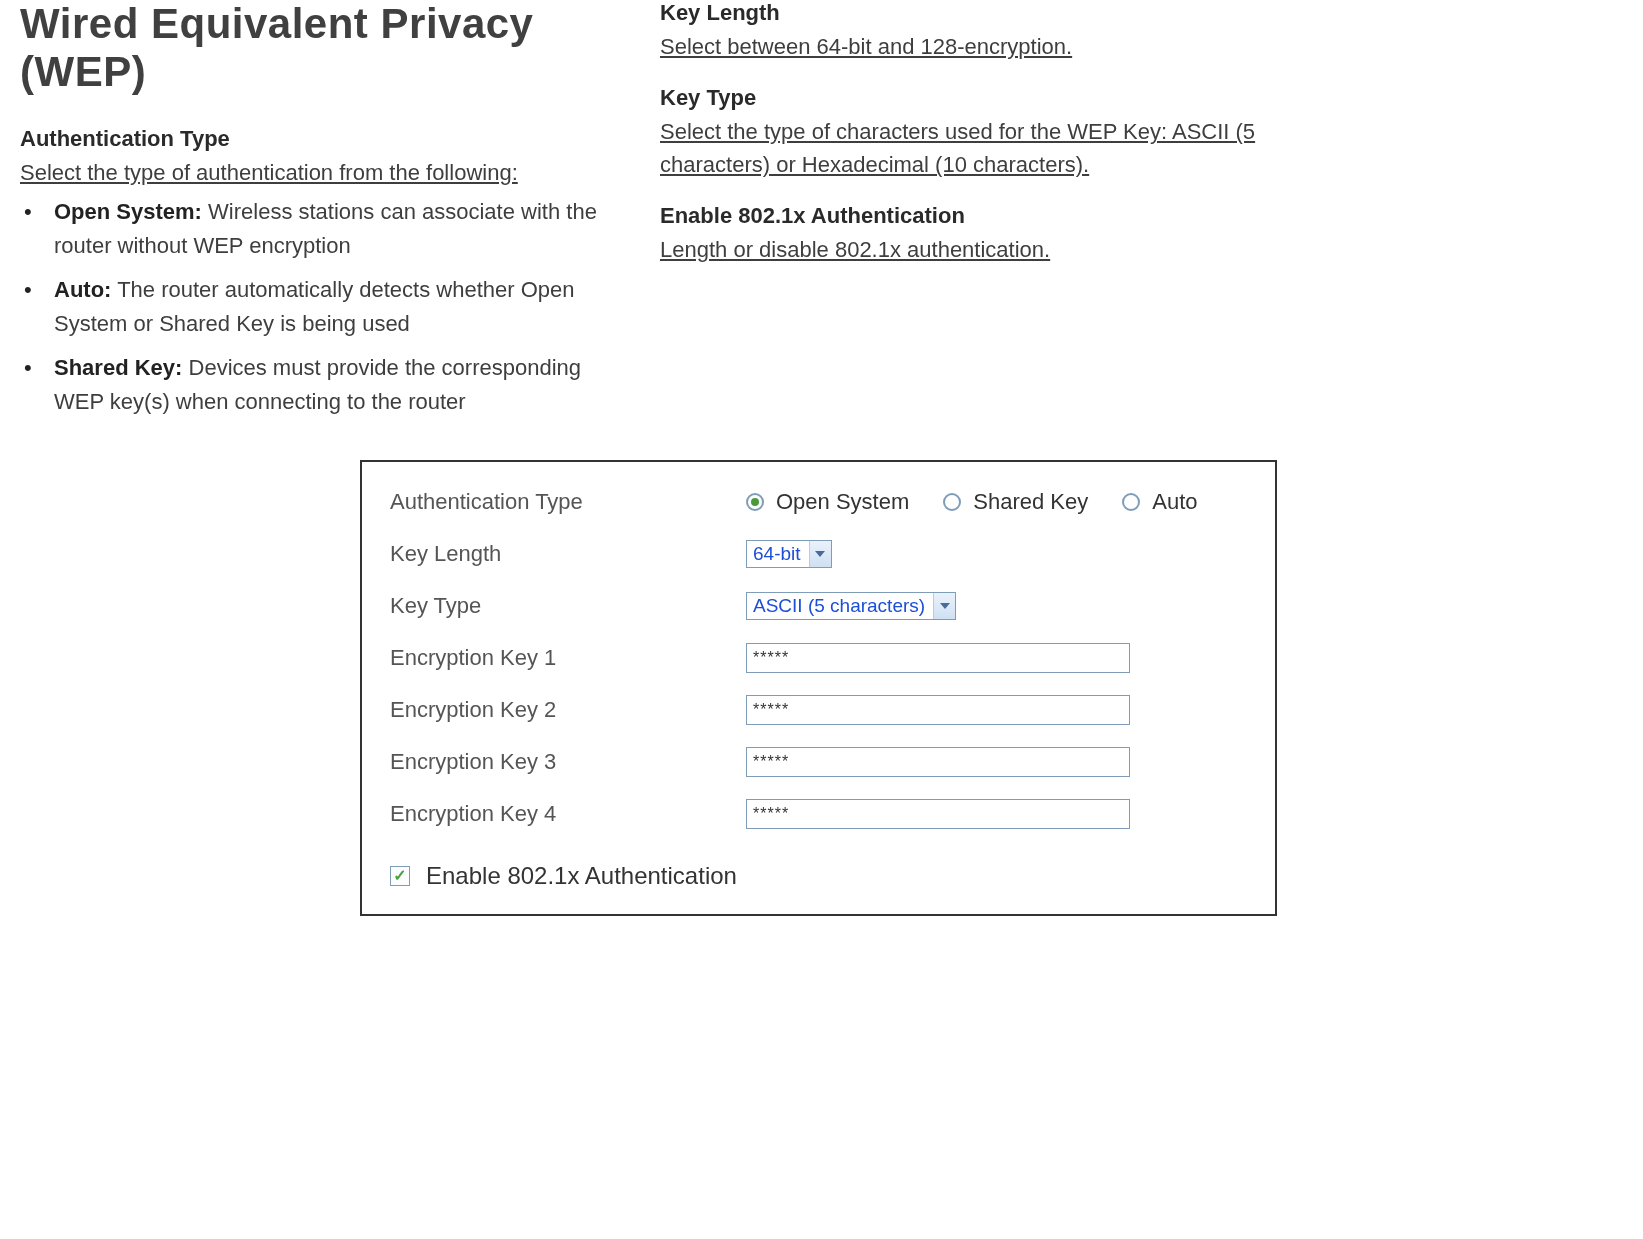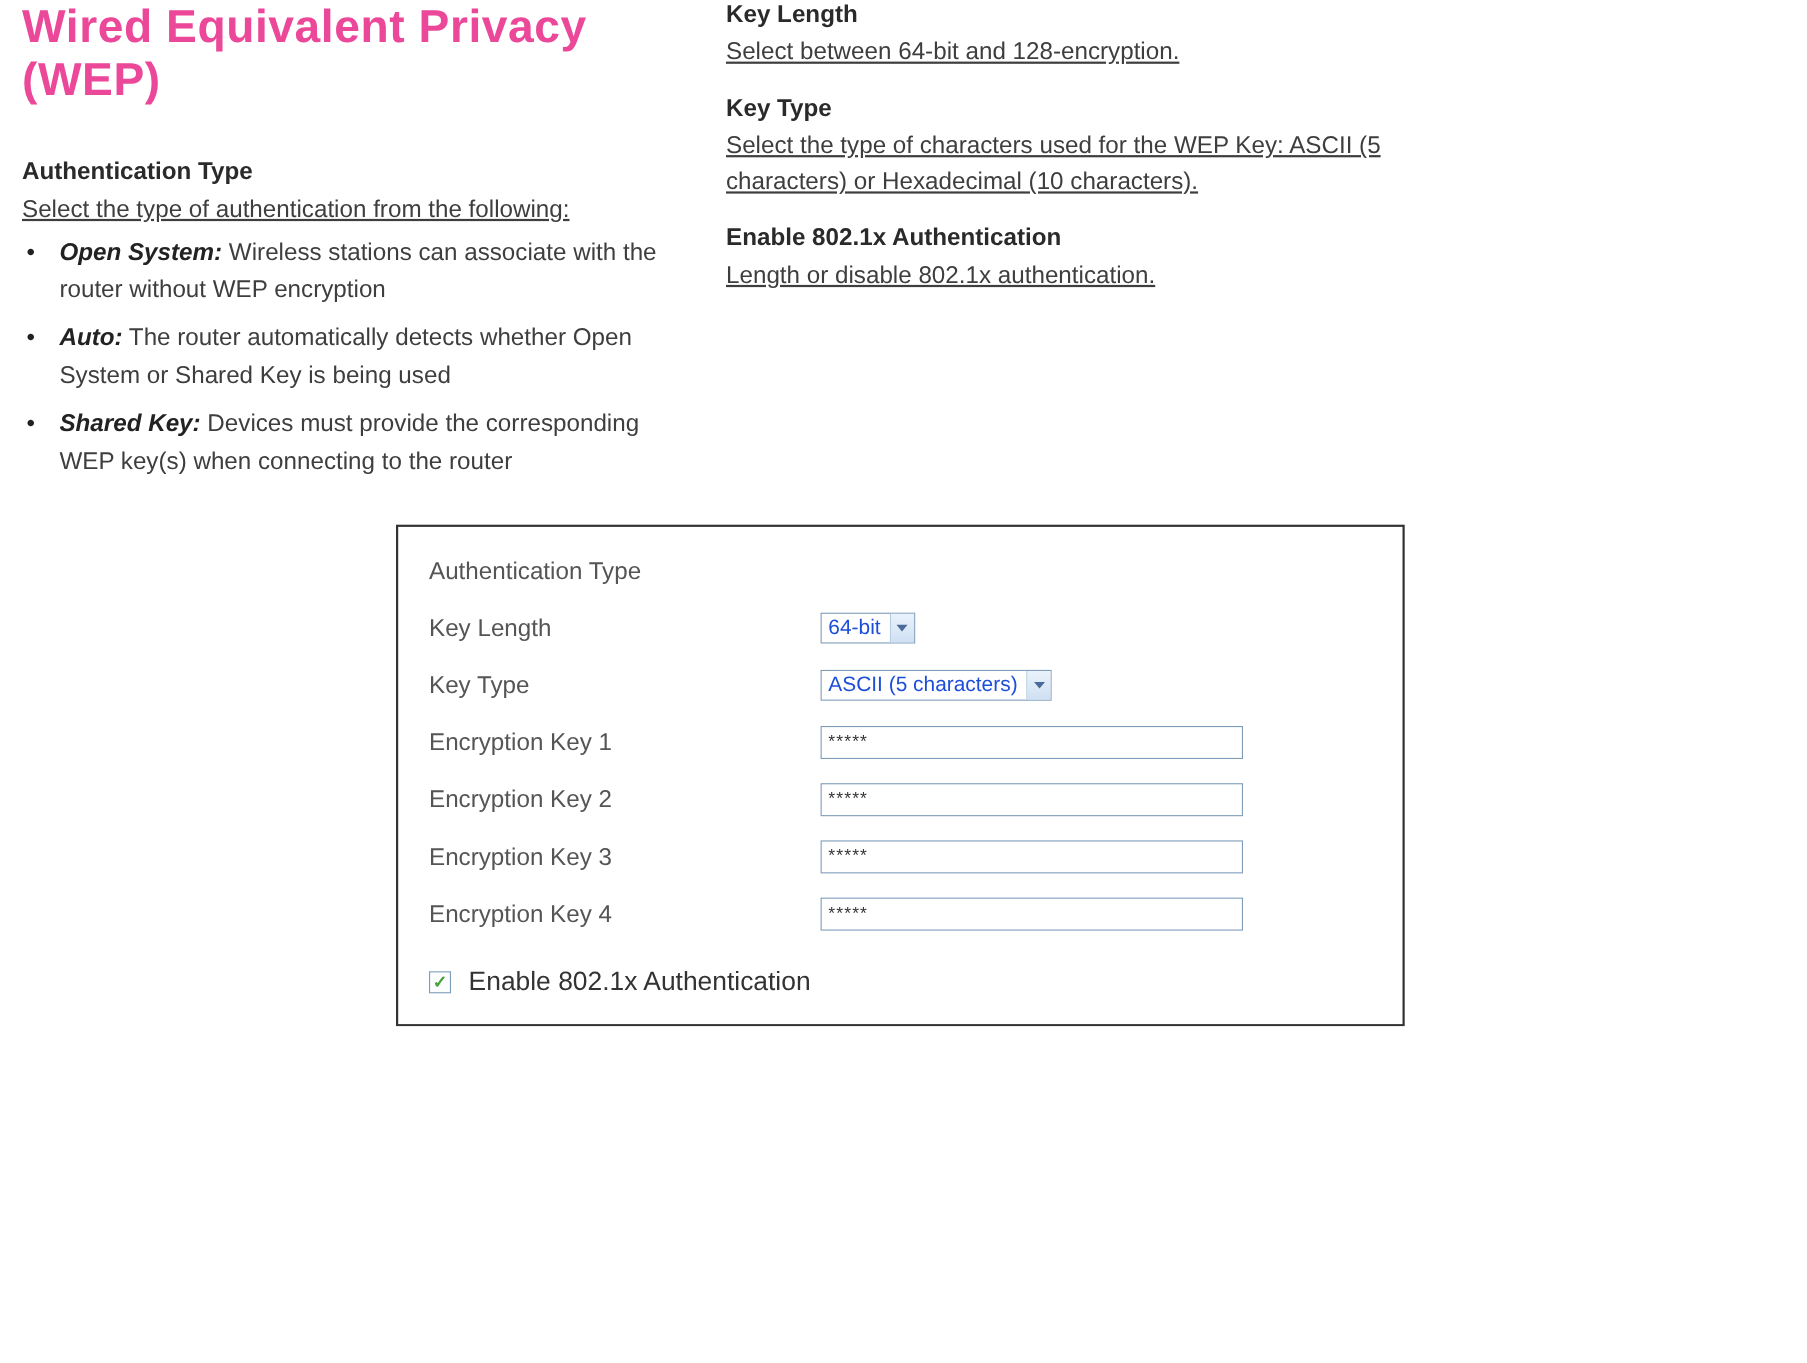--- a/index.html
+++ b/index.html
@@ -8,23 +8,23 @@
       color:#3e3e3e;
       width:1643px;
       padding:0 20px;
     }
     .content-top { display:flex; gap:40px; }
     .col { width:600px; }
     .col-right { width:620px; padding-top:0; }
     h1 {
       font-size:42px;
       font-weight:700;
-      color:#ec4899;
+      color:#404040;
       letter-spacing:0.5px;
-      margin-bottom:47px;
+      margin-bottom:30px;
       font-stretch: semi-condensed;
     }
     .subhead {
       font-size:22px;
       font-weight:700;
       color:#2a2a2a;
       margin-bottom:4px;
     }
     .body-text {
       font-size:22px;
@@ -40,21 +40,21 @@
       font-size:22px;
       line-height:1.55;
     }
     ul.bullets li::before {
       content:"•";
       position:absolute;
       left:4px; top:0;
       color:#222;
       font-size:22px;
     }
-    .lead { font-weight:700; color:#222;font-style:italic;}
+    .lead { font-weight:700; color:#222;}
     .rgroup { margin-bottom:22px; }
 
     
     .panel {
       border:2px solid #333;
       width:917px;
       margin-left:340px;
       margin-top:30px;
       padding:14px 28px 24px 28px;
       font-family:Tahoma, Arial, sans-serif;
@@ -156,20 +156,28 @@
       <div class="subhead">Enable 802.1x Authentication</div>
       <div class="body-text">Length or disable 802.1x authentication.</div>
     </div>
   </div>
 </div>
 
 <div class="panel">
 
   <div class="form-row">
     <div class="form-label">Authentication Type</div>
+    <div class="radio-set">
+      <span class="radio checked"></span>
+      <span class="radio-label">Open System</span>
+      <span class="radio"></span>
+      <span class="radio-label">Shared Key</span>
+      <span class="radio"></span>
+      <span class="radio-label">Auto</span>
+    </div>
   </div>
 
   <div class="form-row">
     <div class="form-label">Key Length</div>
     <div class="select-box">
       <span class="sel-val">64-bit</span>
       <span class="sel-btn">
           <span class="chev"></span>
         </span>
     </div>

